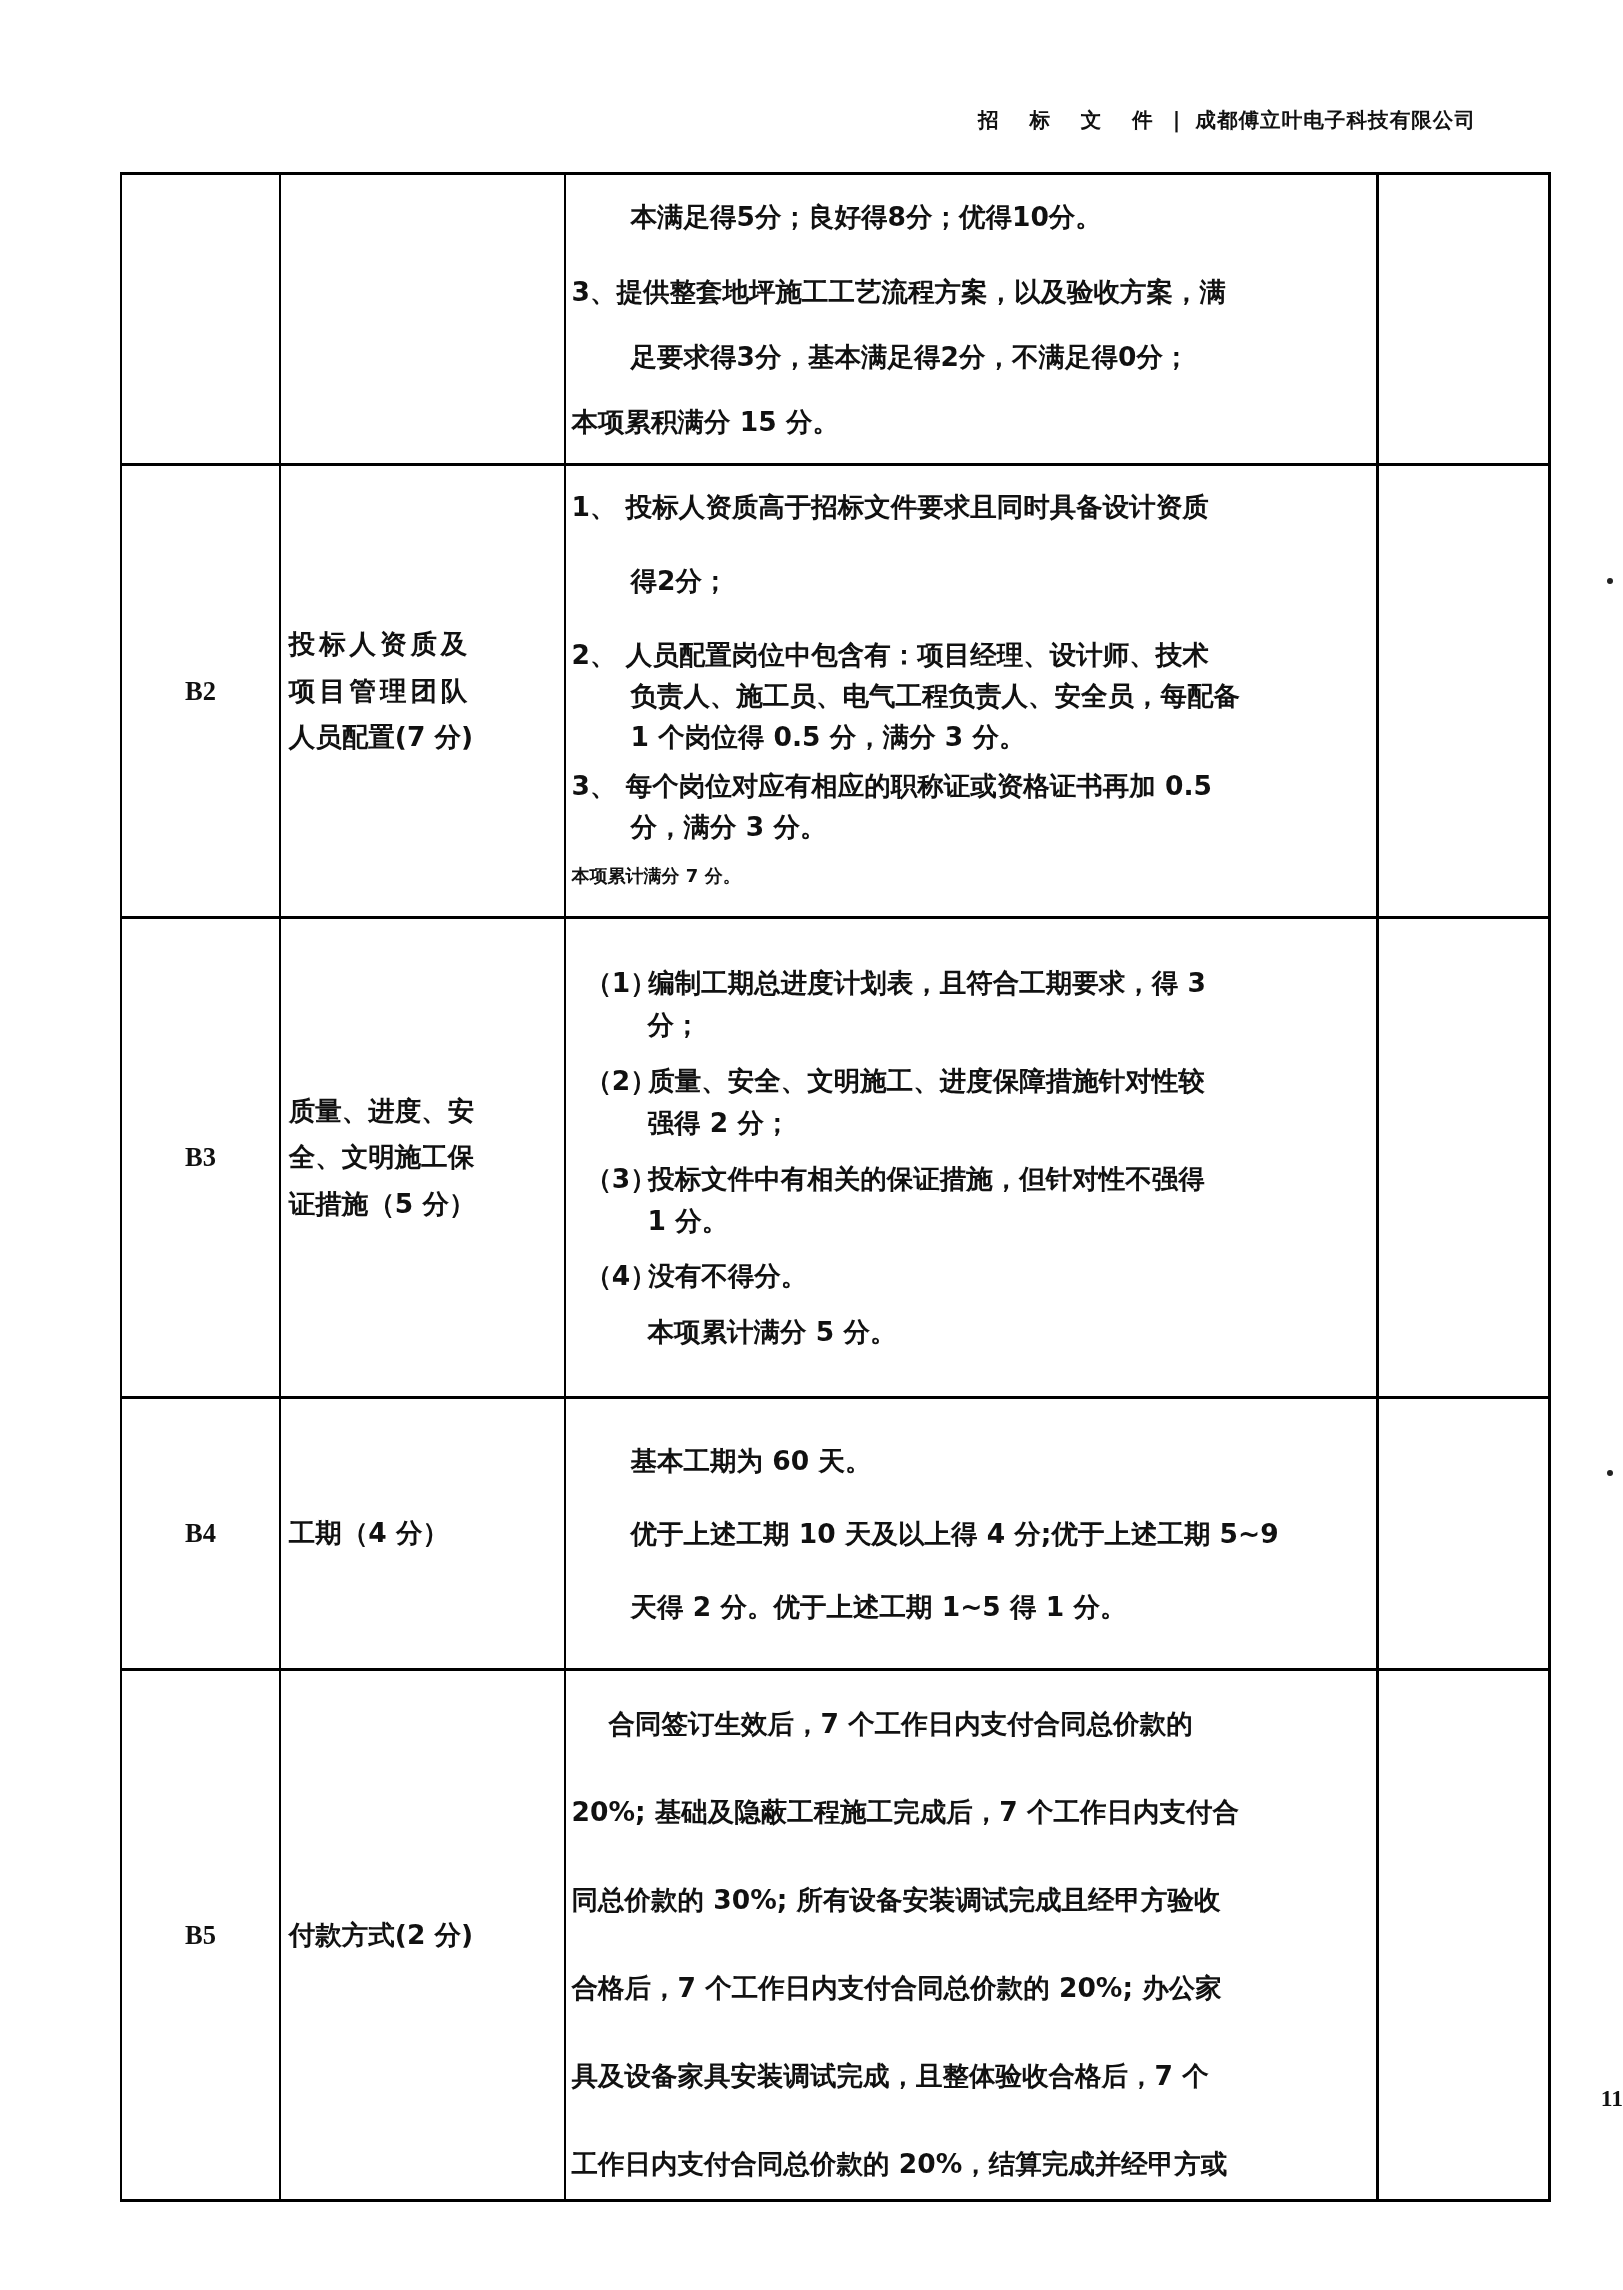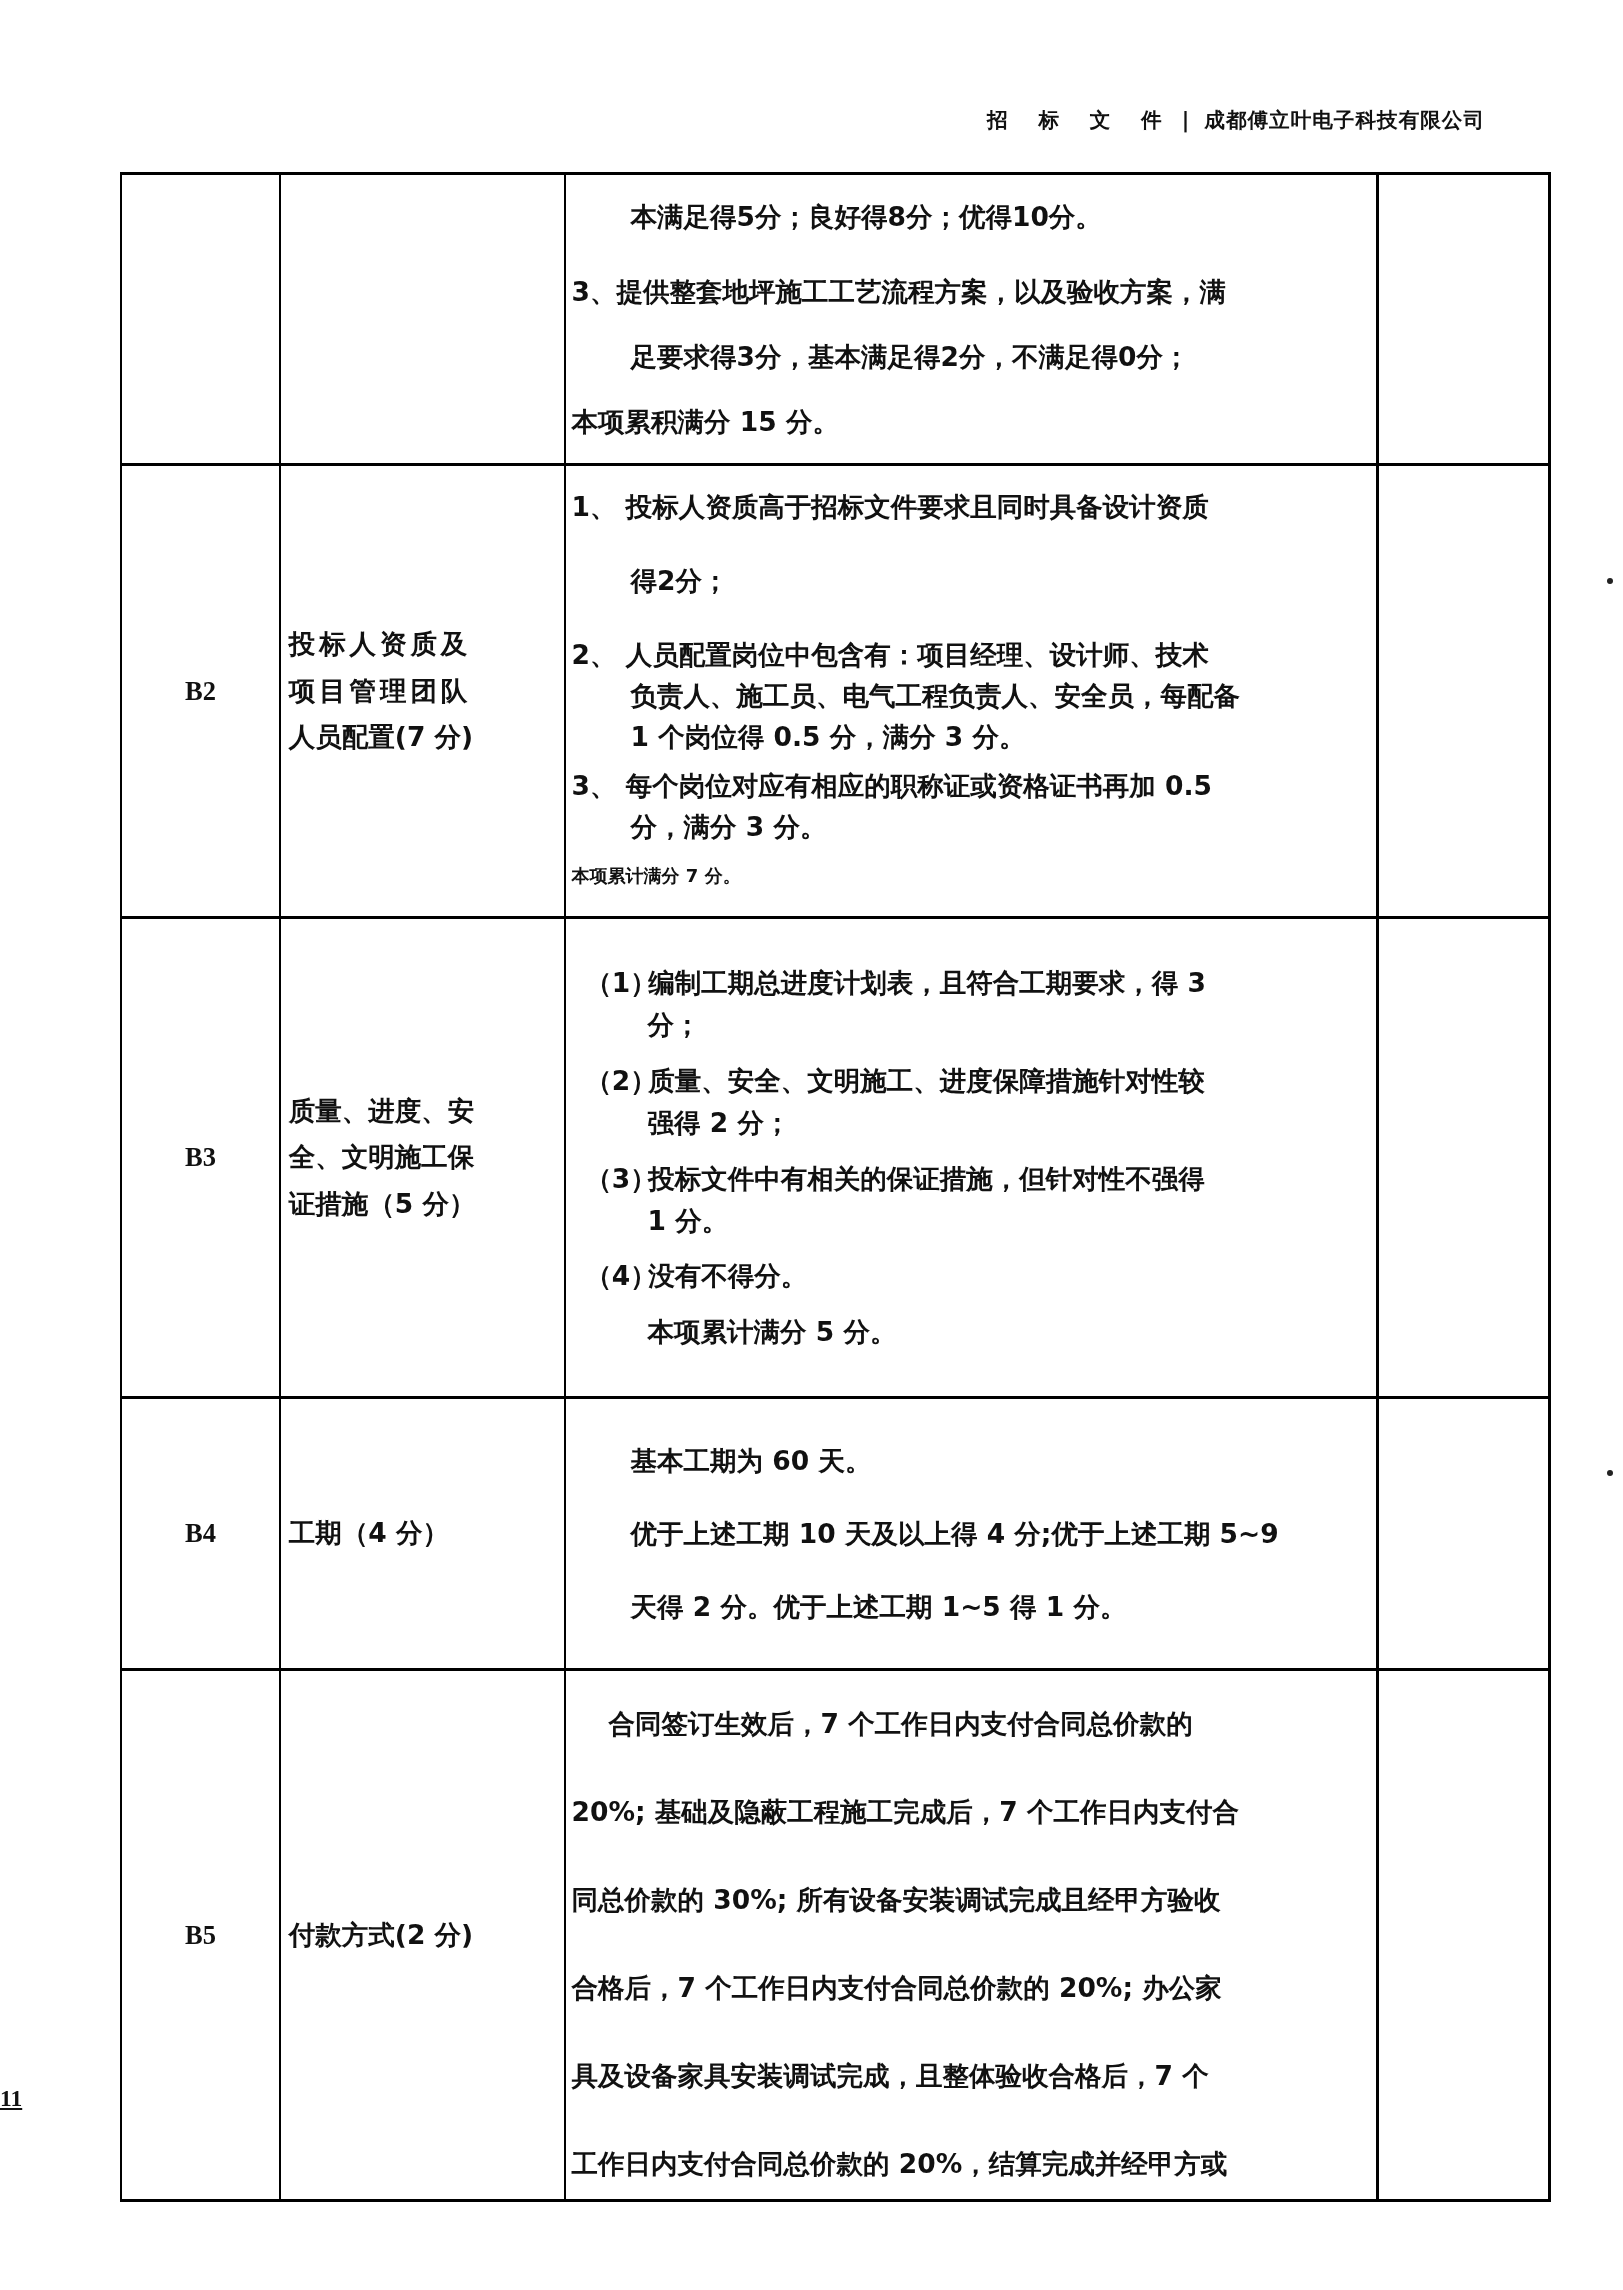--- a/index.html
+++ b/index.html
@@ -2,21 +2,21 @@
 <html><head>
   <meta charset="utf-8">
   <style>
     html, body { margin: 0; padding: 0; background: #ffffff; }
     body {
       width: 1623px; height: 2291px; position: relative; overflow: hidden;
       font-family: "DejaVu Sans", "Liberation Sans", sans-serif;
       color: #111111;
     }
     .page-header {
-      position: absolute; top: 106px; right: 138px;
+      position: absolute; top: 106px; right: 147px;
       font-size: 20.6px; font-weight: bold; letter-spacing: 1px;
       white-space: nowrap;
     }
     .page-header .title { letter-spacing: 11.8px; }
     .page-header .sep { margin: 0 5.9px 0 0; }
     .eval-table {
       position: absolute; left: 120px; top: 172px;
       width: 1379px;
       border-collapse: collapse;
       table-layout: fixed;
@@ -52,22 +52,22 @@
     .b3 .crit-line { line-height: 42px; }
     .b3 .num { display: inline-block; width: 63px; text-align: left; margin-left: 13.7px; }
     .b3 .sub { padding-left: 76px; }
     .b3 .gap { height: 13.7px; }
     .b4 .crit-line { line-height: 51px; padding-left: 59px; }
     .b4 .gap { height: 21.6px; }
     .b5 .crit-line { line-height: 71px; margin-top: 17px; }
     .b5 .first { padding-left: 37px; }
     .page-number {
       position: absolute; top: 2085px; left: 0; width: 100%;
-      text-align: left; font-family: "Liberation Serif", serif;
-      font-weight: bold; font-size: 23.5px; text-decoration: underline;
+      text-align: right; font-family: "Liberation Serif", serif;
+      font-weight: bold; font-size: 23.5px;
     }
     .speck { position: absolute; width: 5.9px; height: 5.9px; border-radius: 50%; background: #222; }
   </style>
 </head>
 <body>
 
 <div class="page-header">
   <span class="title">招 标 文 件</span>
   <span class="sep">|</span>
   <span>成都傅立叶电子科技有限公司</span>

